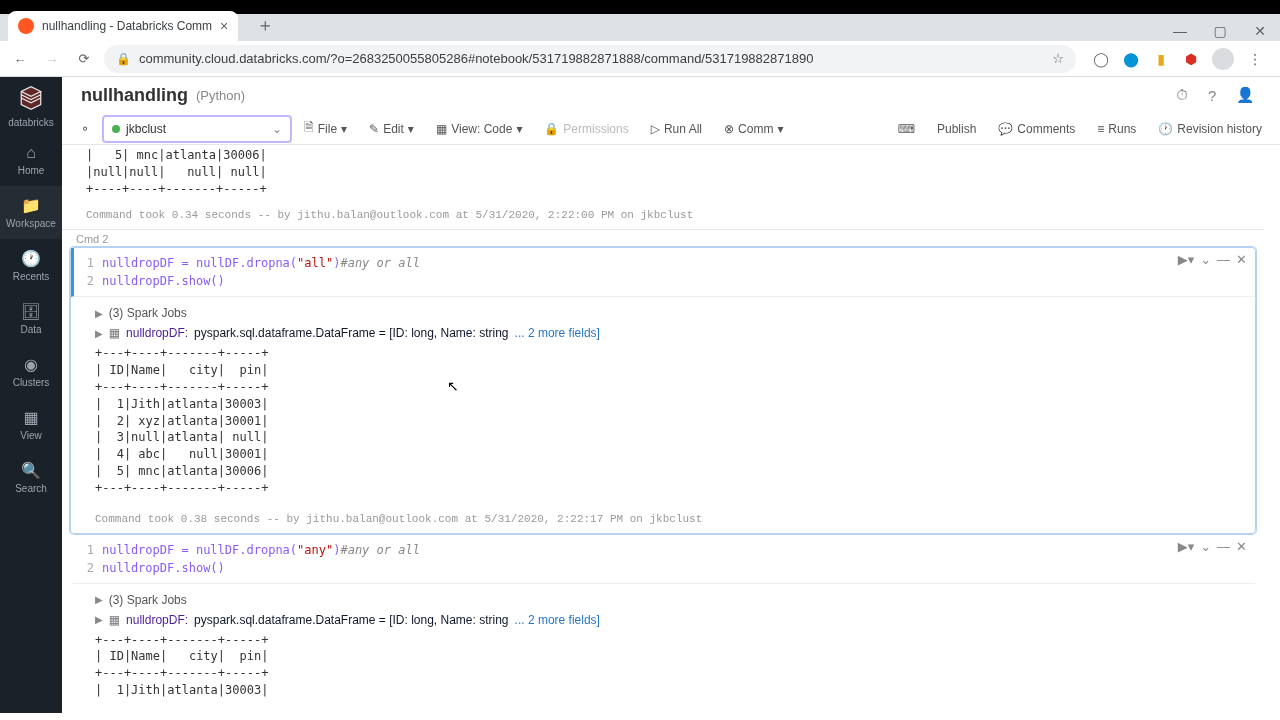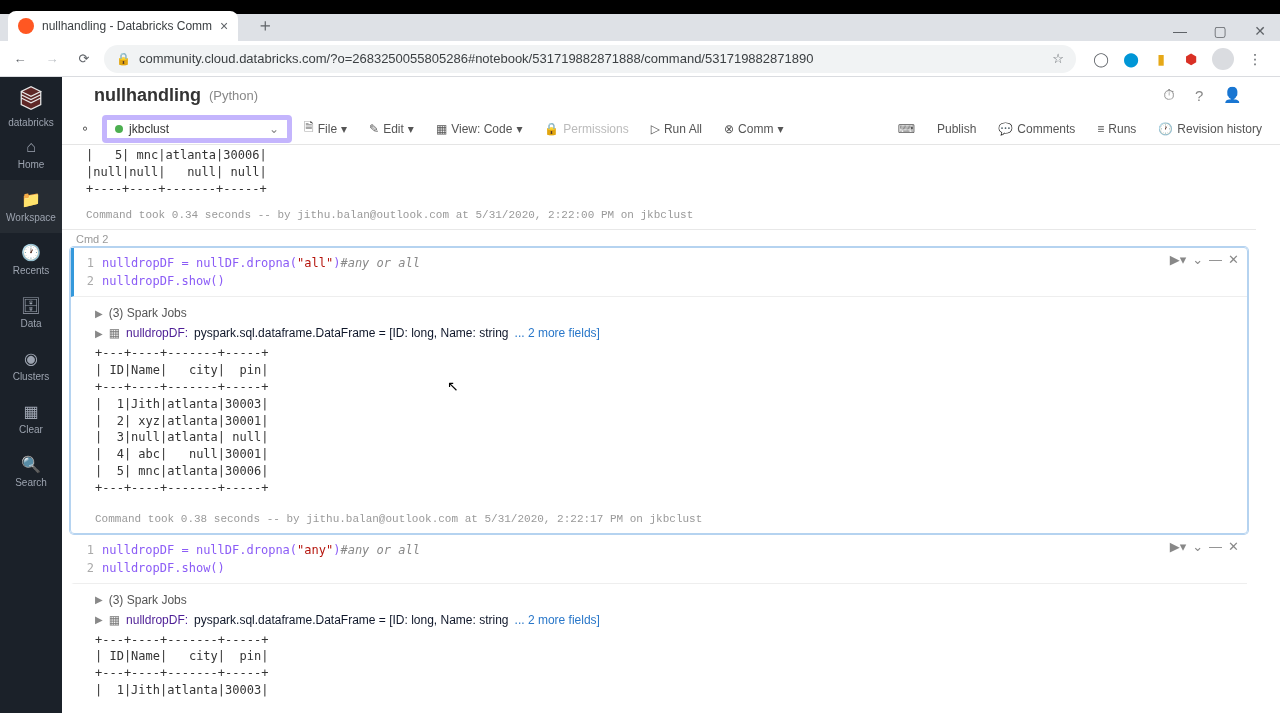--- a/index.html
+++ b/index.html
@@ -22,34 +22,34 @@
 
 .app{display:flex;height:calc(720px - 14px - 34px - 36px)}
 .sidebar{width:62px;background:#1b2129;color:#9ca3af;display:flex;flex-direction:column;align-items:center;padding-top:8px;font-size:10px}
 .sidebar .logo{margin-bottom:4px}
 .sidebar .logo svg{width:26px;height:26px}
 .side-item{display:flex;flex-direction:column;align-items:center;padding:10px 0;width:100%;cursor:pointer}
 .side-item .icon{font-size:16px;margin-bottom:3px}
 .side-item.active{background:rgba(255,255,255,.05)}
 
 .main{flex:1;display:flex;flex-direction:column;overflow:hidden}
-.header{height:36px;display:flex;align-items:center;padding:0 32px;gap:8px}
+.header{height:36px;display:flex;align-items:center;padding:0 19px;gap:8px}
 .header h1{font-size:18px;font-weight:600;color:#333}
 .header .lang{color:#888;font-size:13px}
 .header .spacer{flex:1}
 .header .hicon{color:#888;font-size:15px;padding:0 6px;cursor:pointer}
 
 .toolbar{height:32px;display:flex;align-items:center;padding:0 8px;gap:2px;border-bottom:1px solid #e5e5e5}
-.cluster-sel{height:28px;border:5px solid #c4b5fd;border-radius:4px;display:flex;align-items:center;padding:0 8px;gap:6px;font-size:12px;color:#333;min-width:190px;cursor:pointer}
+.cluster-sel{height:28px;border:2px solid #c4b5fd;border-radius:4px;display:flex;align-items:center;padding:0 8px;gap:6px;font-size:12px;color:#333;min-width:190px;cursor:pointer}
 .cluster-sel .dot{width:8px;height:8px;background:#4caf50;border-radius:50%}
 .cluster-sel .chev{margin-left:auto;color:#888}
 .tbtn{padding:0 10px;height:24px;display:flex;align-items:center;gap:4px;font-size:12px;color:#555;cursor:pointer;border-radius:3px}
 .tbtn.disabled{color:#bbb;cursor:default}
 
-.notebook{flex:1;overflow-y:auto;padding:0 24px 0 0}
+.notebook{flex:1;overflow-y:auto;padding:0 16px 0 0}
 .cell-output{font-family:Menlo,Monaco,Consolas,monospace;font-size:12px;white-space:pre;padding:2px 0 2px 24px;color:#333;line-height:1.4}
 .cmd-timing{font-family:Liberation Mono, monospace;font-size:11px;color:#999;padding:2px 0 8px 24px}
 .cmd-label{font-size:11px;color:#999;padding:2px 8px 2px 14px;border-top:1px solid #e8e8e8;display:flex;align-items:center;height:18px}
 .cell{border:1px solid transparent;margin:0 8px;border-radius:4px}
 .cell.focused{border:1px solid #b5d3f0;box-shadow:0 0 0 1px #b5d3f0}
 .code-area{display:flex;padding:6px 0;border-bottom:1px solid #eee;position:relative;border-left:3px solid #3498db}
 .gutter{width:28px;text-align:right;padding-right:8px;color:#aaa;font-family:Menlo,Monaco,Consolas,monospace;font-size:12px;line-height:18px;user-select:none}
 .code{font-family:Menlo,Monaco,Consolas,monospace;font-size:12px;line-height:18px;flex:1}
 .code .var{color:#8b5cf6}
 .code .str{color:#b5140c}
@@ -104,21 +104,21 @@
 </div>
 
 <div class="app">
   <div class="sidebar">
     <div class="logo">
       <svg viewBox="0 0 32 32">
           <path fill="#ff3621" d="M16 2 L28 8 L28 24 L16 30 L4 24 L4 8 Z" opacity="0.3"></path>
           <path fill="none" stroke="#e8e8e8" stroke-width="1.5" d="M4 12 L16 18 L28 12 M4 16 L16 22 L28 16 M4 8 L16 14 L28 8 L16 2 L4 8 L4 24 L16 30 L28 24 L28 8"></path>
         </svg>
     </div>
-    <div style="font-size:10px;color:#9ca3af;margin-bottom:0">databricks</div>
+    <div style="font-size:10px;color:#9ca3af;margin-bottom:6px">databricks</div>
     <div class="side-item">
         <span class="icon">⌂</span>
         <span>Home</span>
       </div>
     <div class="side-item active">
         <span class="icon">📁</span>
         <span>Workspace</span>
       </div>
     <div class="side-item">
         <span class="icon">🕐</span>
@@ -127,21 +127,21 @@
     <div class="side-item">
         <span class="icon">🗄</span>
         <span>Data</span>
       </div>
     <div class="side-item">
         <span class="icon">◉</span>
         <span>Clusters</span>
       </div>
     <div class="side-item">
         <span class="icon">▦</span>
-        <span>Clear</span>
+        <span>View</span>
       </div>
     <div class="side-item">
         <span class="icon">🔍</span>
         <span>Search</span>
       </div>
   </div>
 
   <div class="main">
     <div class="header">
       <h1>nullhandling</h1>

